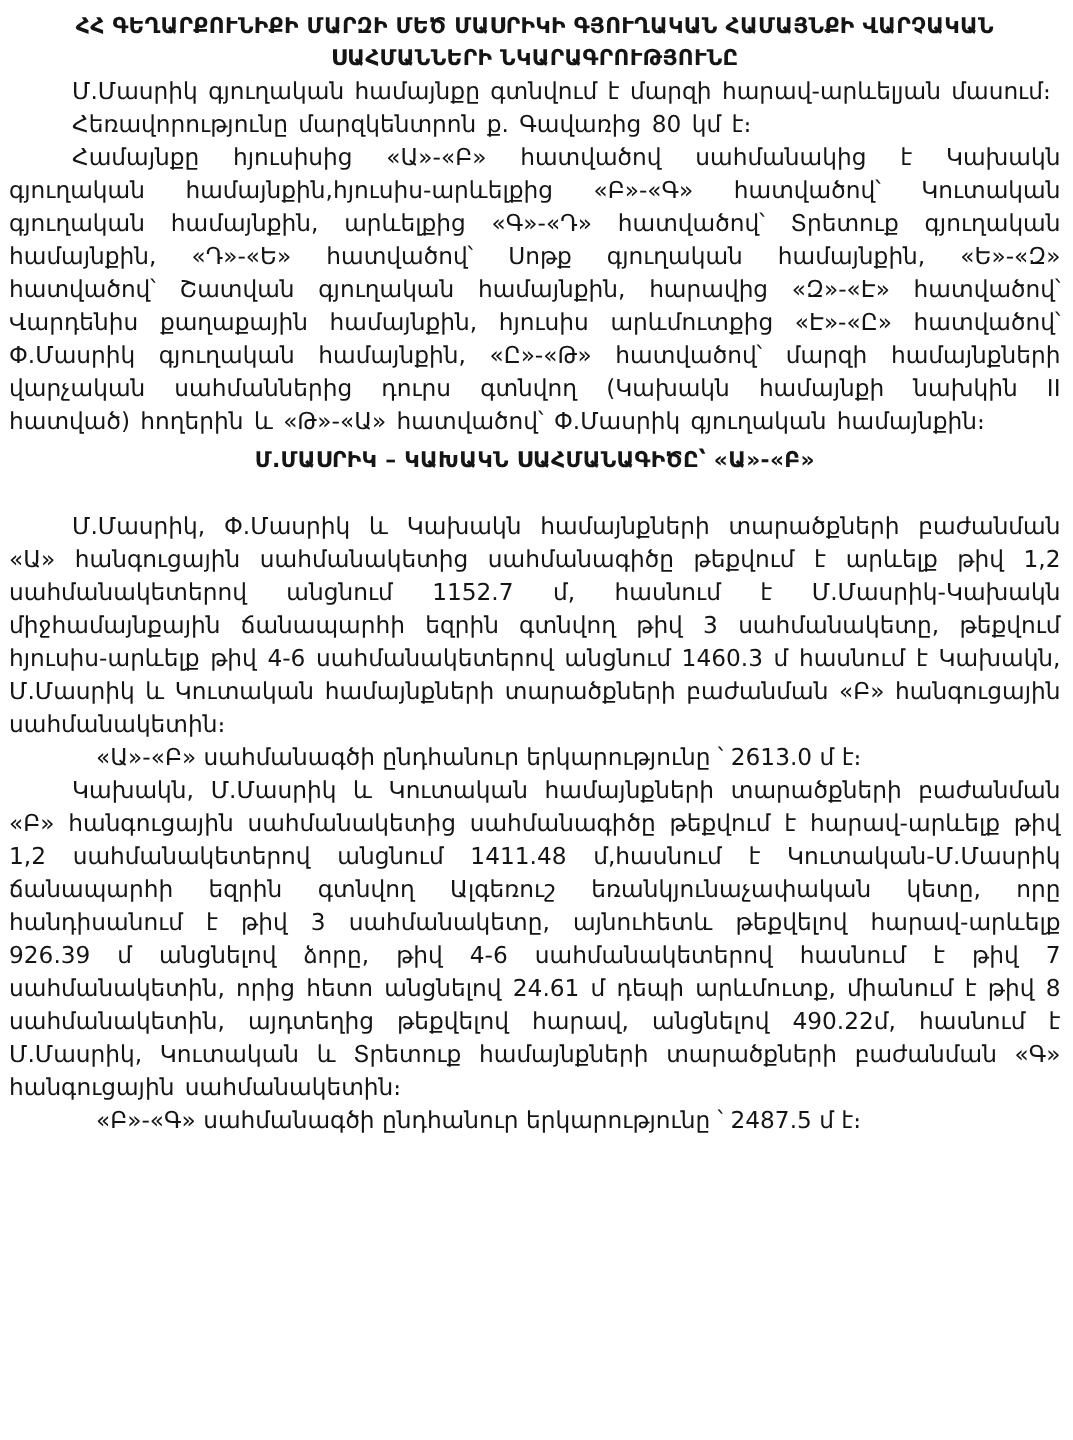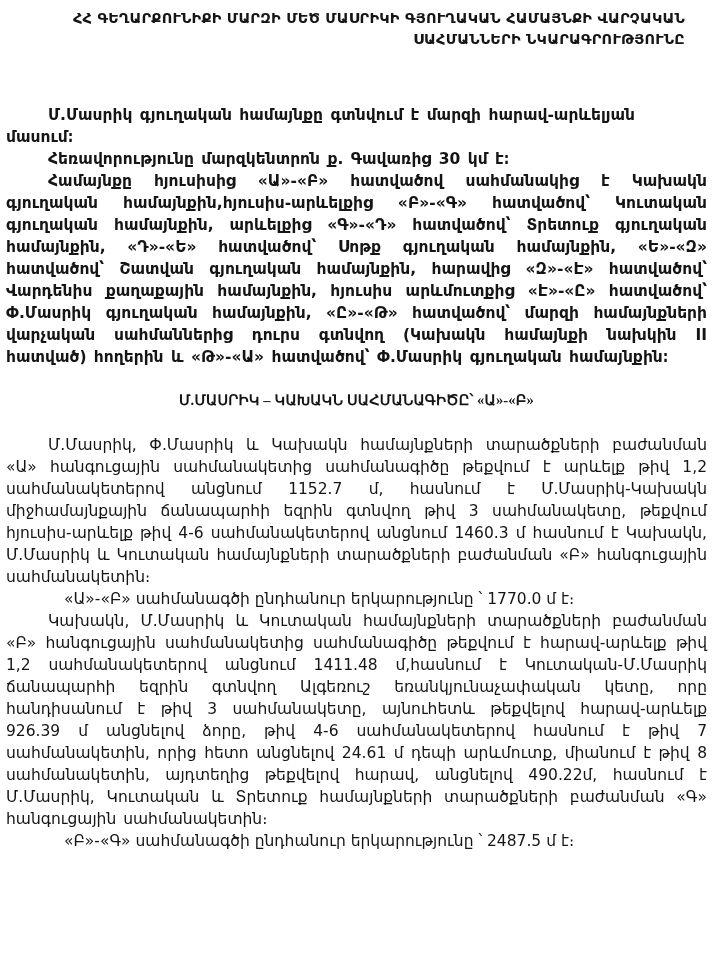--- a/index.html
+++ b/index.html
@@ -15,30 +15,28 @@
     color: #151515;
     -webkit-font-smoothing: none;
   }
   .page {
     box-sizing: border-box;
     width: 715px;
     min-height: 960px;
     padding: 8px 8px 10px 6px;
   }
   .doc-title {
-    text-align: right;
+    text-align: center;
     font-weight: bold;
     font-size: 14.5px;
     line-height: 1.45;
     letter-spacing: 0.2px;
     margin: 0 22px;
   }
   .intro-block {
-    margin-top: 54px;
-    font-weight: bold;
   }
   p.body-par {
     margin: 0;
     font-size: 15.5px;
     line-height: 1.42;
     text-align: justify;
     text-indent: 42px;
     word-spacing: 2px;
   }
   p.no-justify {
@@ -51,39 +49,39 @@
     text-indent: 58px;
     text-align: left;
   }
   .section-heading {
     text-align: center;
     font-weight: bold;
     font-size: 14.5px;
     letter-spacing: 0.2px;
     margin: 27px 0 25px 0;
   }
-  .gap-before-first-heading { margin-top: 24px; font-family: Liberation Serif, serif; }
+  .gap-before-first-heading { margin-top: 7px; }
 </style>
 </head>
 <body>
 
 <div class="page">
 
   <div class="doc-title">ՀՀ ԳԵՂԱՐՔՈՒՆԻՔԻ ՄԱՐԶԻ ՄԵԾ ՄԱՍՐԻԿԻ ԳՅՈՒՂԱԿԱՆ ՀԱՄԱՅՆՔԻ ՎԱՐՉԱԿԱՆ ՍԱՀՄԱՆՆԵՐԻ ՆԿԱՐԱԳՐՈՒԹՅՈՒՆԸ</div>
 
   <div class="intro-block">
     <p class="body-par no-justify">Մ.Մասրիկ գյուղական համայնքը գտնվում է մարզի հարավ-արևելյան մասում։</p>
-    <p class="body-par no-justify">Հեռավորությունը  մարզկենտրոն ք. Գավառից 30 կմ է։</p>
+    <p class="body-par no-justify">Հեռավորությունը  մարզկենտրոն ք. Գավառից 80 կմ է։</p>
     <p class="body-par">Համայնքը հյուսիսից «Ա»-«Բ» հատվածով սահմանակից է Կախակն գյուղական համայնքին,հյուսիս-արևելքից «Բ»-«Գ» հատվածով՝ Կուտական գյուղական համայնքին, արևելքից «Գ»-«Դ» հատվածով՝ Տրետուք գյուղական համայնքին, «Դ»-«Ե» հատվածով՝ Սոթք գյուղական համայնքին, «Ե»-«Զ» հատվածով՝ Շատվան գյուղական համայնքին, հարավից «Զ»-«Է» հատվածով՝ Վարդենիս քաղաքային համայնքին, հյուսիս արևմուտքից «Է»-«Ը» հատվածով՝ Փ.Մասրիկ գյուղական համայնքին, «Ը»-«Թ» հատվածով՝ մարզի համայնքների վարչական սահմաններից դուրս գտնվող (Կախակն համայնքի նախկին II հատված) հողերին և «Թ»-«Ա» հատվածով՝ Փ.Մասրիկ գյուղական համայնքին։</p>
   </div>
 
   <div>
     <div class="section-heading gap-before-first-heading">Մ.ՄԱՍՐԻԿ – ԿԱԽԱԿՆ ՍԱՀՄԱՆԱԳԻԾԸ՝ «Ա»-«Բ»</div>
     <p class="body-par">Մ.Մասրիկ, Փ.Մասրիկ և Կախակն համայնքների տարածքների բաժանման «Ա» հանգուցային սահմանակետից սահմանագիծը թեքվում է արևելք թիվ 1,2 սահմանակետերով անցնում 1152.7 մ, հասնում է Մ.Մասրիկ-Կախակն միջհամայնքային ճանապարհի եզրին գտնվող թիվ 3 սահմանակետը, թեքվում հյուսիս-արևելք թիվ 4-6 սահմանակետերով անցնում 1460.3 մ հասնում է Կախակն, Մ.Մասրիկ և Կուտական համայնքների տարածքների բաժանման «Բ» հանգուցային սահմանակետին։</p>
-    <p class="length-line">«Ա»-«Բ» սահմանագծի ընդհանուր երկարությունը ՝ 1770.0 մ է։</p>
+    <p class="length-line">«Ա»-«Բ» սահմանագծի ընդհանուր երկարությունը ՝ 2613.0 մ է։</p>
   </div>
 
   <div>
     <p class="body-par">Կախակն, Մ.Մասրիկ և Կուտական համայնքների տարածքների բաժանման «Բ» հանգուցային սահմանակետից սահմանագիծը թեքվում է հարավ-արևելք թիվ 1,2 սահմանակետերով անցնում  1411.48 մ,հասնում է Կուտական-Մ.Մասրիկ ճանապարհի եզրին գտնվող Ալգեռուշ եռանկյունաչափական կետը, որը հանդիսանում է թիվ 3 սահմանակետը, այնուհետև թեքվելով հարավ-արևելք 926.39 մ անցնելով ձորը, թիվ 4-6 սահմանակետերով հասնում է թիվ 7 սահմանակետին, որից հետո անցնելով 24.61 մ դեպի արևմուտք, միանում է թիվ 8 սահմանակետին, այդտեղից թեքվելով հարավ, անցնելով 490.22մ, հասնում է Մ.Մասրիկ, Կուտական և Տրետուք համայնքների տարածքների բաժանման «Գ» հանգուցային սահմանակետին։</p>
     <p class="length-line">«Բ»-«Գ» սահմանագծի ընդհանուր երկարությունը ՝ 2487.5 մ է։</p>
   </div>
 
 
 </div>
 

